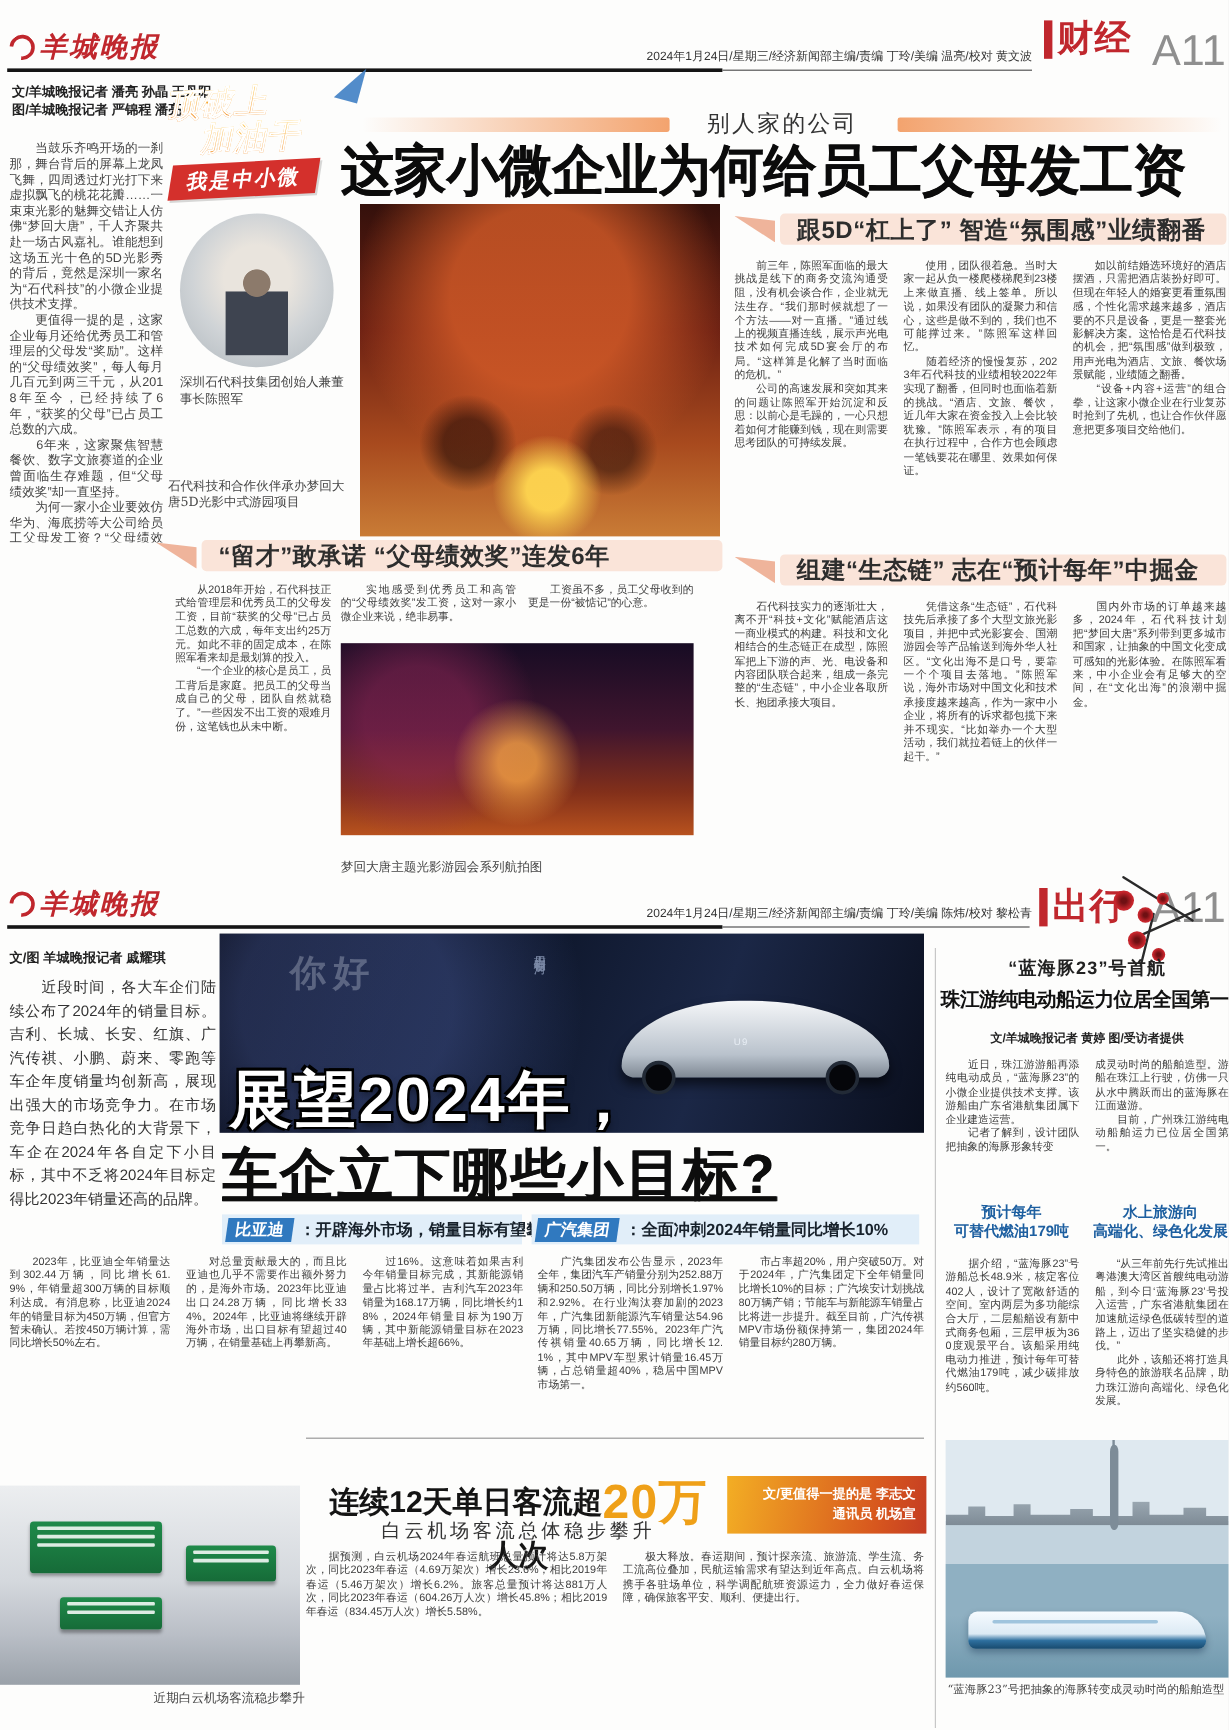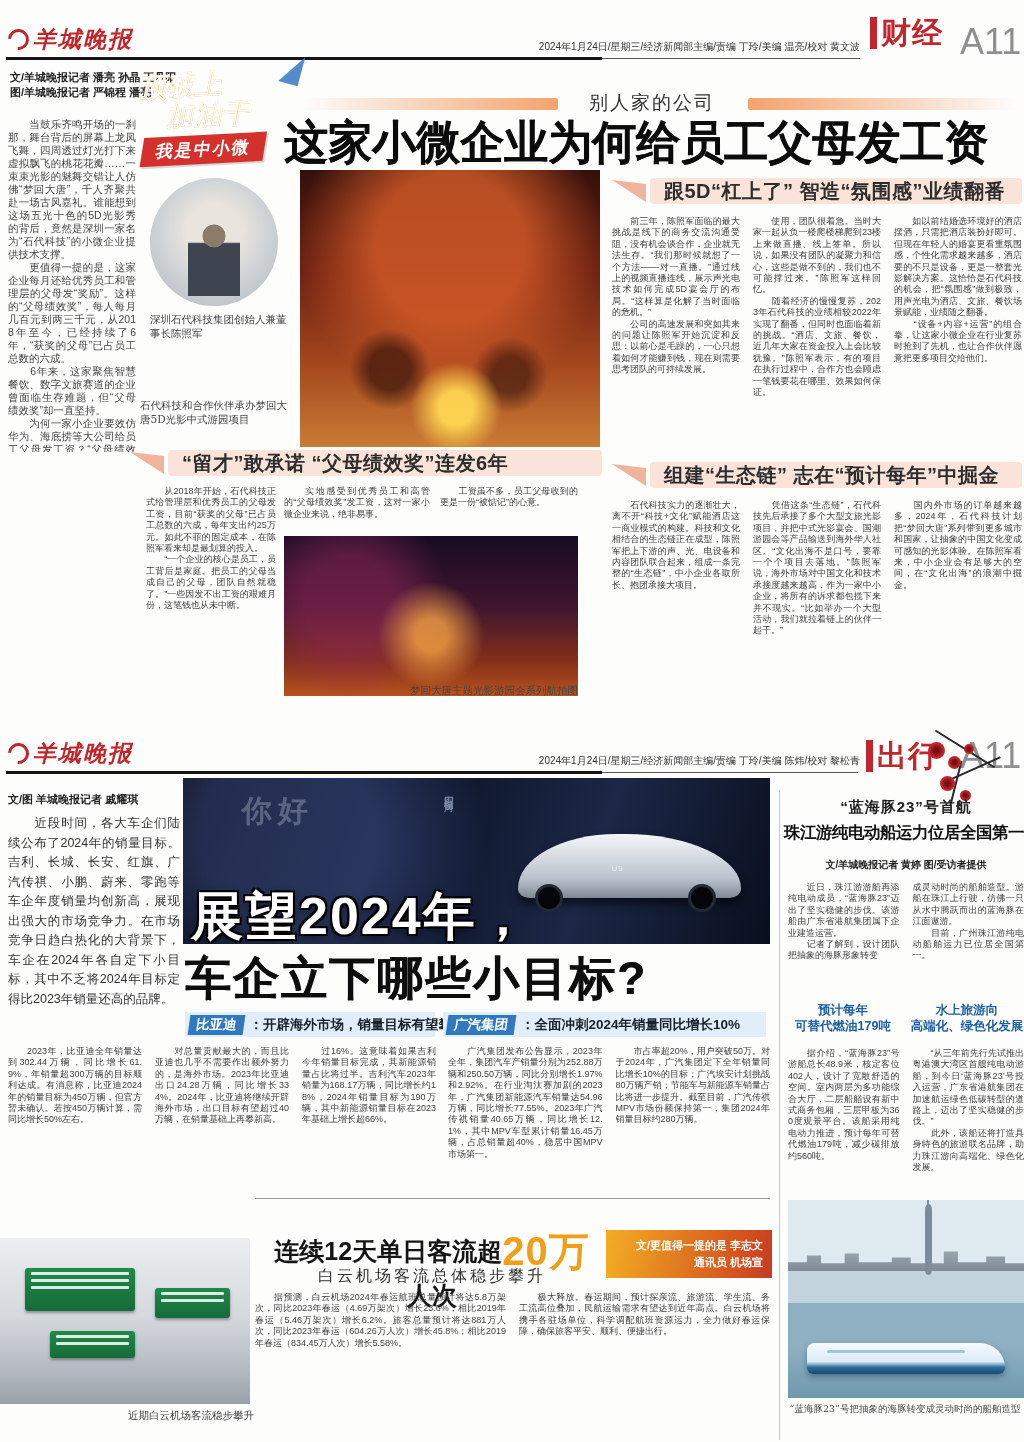--- a/index.html
+++ b/index.html
@@ -162,21 +162,21 @@
     <div class="tri"></div>
     <div class="pill">
         <span class="t">“留才”敢承诺 “父母绩效奖”连发6年</span>
       </div>
   </div>
   <div class="abs body-col" style="left:146px;top:486px;width:130px;height:224px;">　　从2018年开始，石代科技正式给管理层和优秀员工的父母发工资，目前“获奖的父母”已占员工总数的六成，每年支出约25万元。如此不菲的固定成本，在陈照军看来却是最划算的投入。
 　　“一个企业的核心是员工，员工背后是家庭。把员工的父母当成自己的父母，团队自然就稳了。”一些因发不出工资的艰难月份，这笔钱也从未中断。</div>
   <div class="abs body-col" style="left:284px;top:486px;width:146px;height:46px;">　　实地感受到优秀员工和高管的“父母绩效奖”发工资，这对一家小微企业来说，绝非易事。</div>
   <div class="abs body-col" style="left:440px;top:486px;width:138px;height:46px;">　　工资虽不多，员工父母收到的更是一份“被惦记”的心意。</div>
   <div class="abs photo photo-night" style="left:284px;top:536px;width:294px;height:160px;"></div>
-  <div class="abs caption" style="left:284px;top:683px;width:294px;text-align:right;">梦回大唐主题光影游园会系列航拍图</div>
+  <div class="abs caption" style="left:284px;top:716px;width:294px;">梦回大唐主题光影游园会系列航拍图</div>
 
   <div class="abs band" style="left:612px;top:462px;width:410px;">
     <div class="tri"></div>
     <div class="pill">
         <span class="t">组建“生态链” 志在“预计每年”中掘金</span>
       </div>
   </div>
   <div class="abs colrow" style="left:612px;top:500px;width:410px;height:212px;">
     <div class="body-col">　　石代科技实力的逐渐壮大，离不开“科技+文化”赋能酒店这一商业模式的构建。科技和文化相结合的生态链正在成型，陈照军把上下游的声、光、电设备和内容团队联合起来，组成一条完整的“生态链”，中小企业各取所长、抱团承接大项目。</div>
     <div class="body-col">　　凭借这条“生态链”，石代科技先后承接了多个大型文旅光影项目，并把中式光影宴会、国潮游园会等产品输送到海外华人社区。“文化出海不是口号，要靠一个个项目去落地。”陈照军说，海外市场对中国文化和技术承接度越来越高，作为一家中小企业，将所有的诉求都包揽下来并不现实。“比如举办一个大型活动，我们就拉着链上的伙伴一起干。”</div>
@@ -212,21 +212,21 @@
 
   <div class="abs photo photo-car" style="left:183px;top:778px;width:587px;height:166px;">
     <div class="poster-big abs" style="left:10%;top:8%;">你好</div>
     <div class="poster-v abs" style="left:44%;top:6%;height:80%;">吉利银河E8</div>
     <div class="car-body"></div>
     <div class="car-wheel" style="left:60%;top:64%;"></div>
     <div class="car-wheel" style="left:86%;top:64%;"></div>
     <div class="abs" style="left:73%;top:52%;color:#e8eef5;font-size:8px;letter-spacing:1px;">U9</div>
     <div class="overlay-head abs" style="left:8px;top:104px;">展望2024年，</div>
   </div>
-  <div class="abs car-head2" style="left:185px;top:948px;">车企立下哪些小目标?</div>
+  <div class="abs car-head2" style="left:185px;top:948px;text-decoration:underline;">车企立下哪些小目标?</div>
 
   <div class="abs bluebar" style="left:185px;top:1012px;width:238px;">
     <span class="bluetag">比亚迪</span>
     <span class="bluerest">：开辟海外市场，销量目标有望攀新高</span>
   </div>
   <div class="abs bluebar" style="left:443px;top:1012px;width:311px;">
     <span class="bluetag">广汽集团</span>
     <span class="bluerest">：全面冲刺2024年销量同比增长10%</span>
   </div>
 
@@ -269,21 +269,21 @@
   <div class="abs colrow" style="left:255px;top:1292px;width:515px;height:148px;">
     <div class="body-col">　　据预测，白云机场2024年春运航班总量预计将达5.8万架次，同比2023年春运（4.69万架次）增长23.6%；相比2019年春运（5.46万架次）增长6.2%。旅客总量预计将达881万人次，同比2023年春运（604.26万人次）增长45.8%；相比2019年春运（834.45万人次）增长5.58%。</div>
     <div class="body-col">　　极大释放。春运期间，预计探亲流、旅游流、学生流、务工流高位叠加，民航运输需求有望达到近年高点。白云机场将携手各驻场单位，科学调配航班资源运力，全力做好春运保障，确保旅客平安、顺利、便捷出行。</div>
   </div>
 
   <div class="abs vdiv" style="left:779px;top:790px;height:650px;"></div>
   <div class="abs boat-kicker" style="left:788px;top:798px;width:236px;">“蓝海豚23”号首航</div>
   <div class="abs boat-head" style="left:784px;top:822px;width:240px;">珠江游纯电动船运力位居全国第一</div>
   <div class="abs boat-byline" style="left:788px;top:858px;width:236px;">文/羊城晚报记者 黄婷 图/受访者提供</div>
   <div class="abs colrow" style="left:788px;top:882px;width:236px;height:112px;">
-    <div class="body-col">　　近日，珠江游游船再添纯电动成员，“蓝海豚23”迈出了坚实稳健的步伐。该游船由广东省港航集团属下企业建造运营。
+    <div class="body-col">　　近日，珠江游游船再添纯电动成员，“蓝海豚23”的小微企业提供技术支撑。该游船由广东省港航集团属下企业建造运营。
 　　记者了解到，设计团队把抽象的海豚形象转变</div>
     <div class="body-col">成灵动时尚的船舶造型。游船在珠江上行驶，仿佛一只从水中腾跃而出的蓝海豚在江面遨游。
 　　目前，广州珠江游纯电动船舶运力已位居全国第一。</div>
   </div>
   <div class="abs boxtitle" style="left:788px;top:1002px;width:110px;">预计每年
 可替代燃油179吨</div>
   <div class="abs boxtitle" style="left:910px;top:1002px;width:114px;">水上旅游向
 高端化、绿色化发展</div>
   <div class="abs colrow" style="left:788px;top:1048px;width:236px;height:148px;">
     <div class="body-col">　　据介绍，“蓝海豚23”号游船总长48.9米，核定客位402人，设计了宽敞舒适的空间。室内两层为多功能综合大厅，二层船艏设有新中式商务包厢，三层甲板为360度观景平台。该船采用纯电动力推进，预计每年可替代燃油179吨，减少碳排放约560吨。</div>

